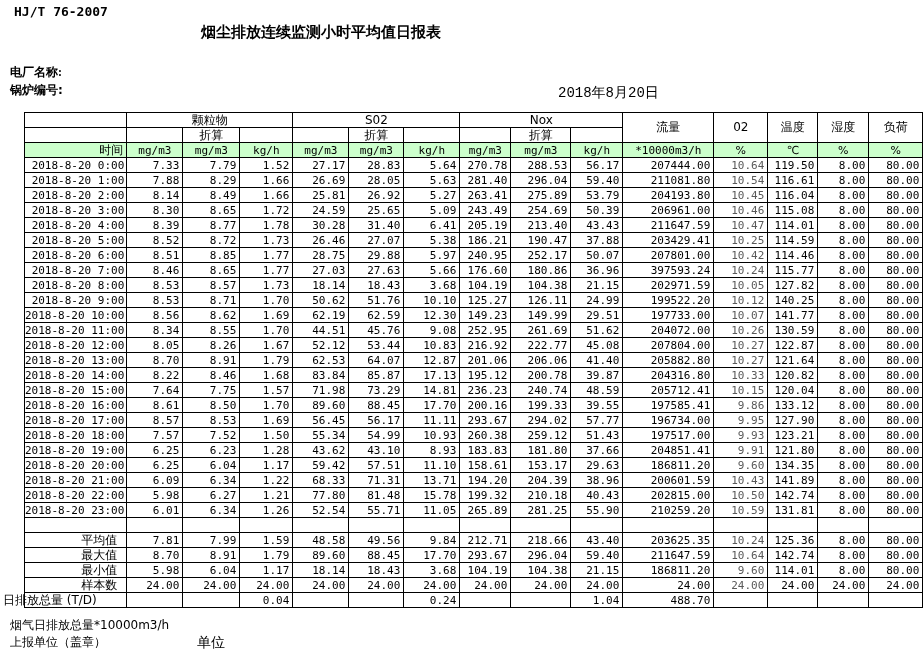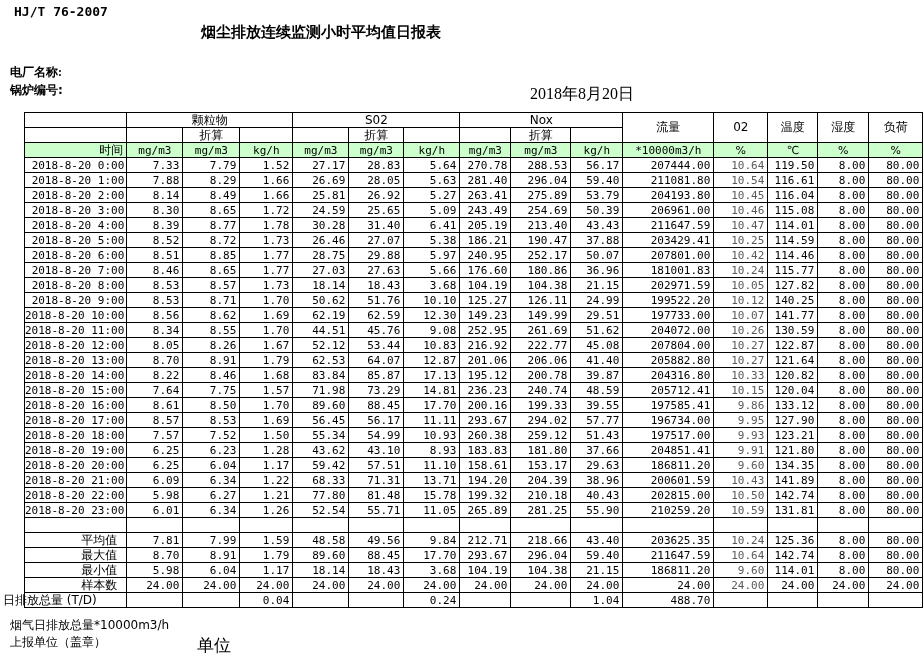--- a/index.html
+++ b/index.html
@@ -6,24 +6,24 @@
   body{
     width:924px;height:657px;position:relative;overflow:hidden;
     background:#ffffff;color:#000;
     font-family:"DejaVu Sans Mono","DejaVu Sans",monospace;
   }
   .abs{position:absolute;white-space:nowrap;}
   #std-code{left:14px;top:4px;font-weight:bold;font-size:13px;}
   #title{left:201px;top:23px;font-weight:bold;font-size:15px;font-family:"DejaVu Sans",sans-serif;}
   #plant-label{left:10px;top:64px;font-weight:bold;font-size:12px;font-family:Liberation Serif, serif;}
   #boiler-label{left:10px;top:82px;font-weight:bold;font-size:12px;font-family:"DejaVu Sans",sans-serif;}
-  #date{left:530px;top:84px;font-size:16px;font-family:Liberation Serif, serif;}
+  #date{left:558px;top:84px;font-size:14px;font-family:Liberation Mono, monospace;}
   #footer-note{left:10px;top:617px;font-size:12px;font-family:"DejaVu Sans",sans-serif;}
   #report-unit{left:10px;top:634px;font-size:12px;font-family:"DejaVu Sans",sans-serif;}
-  #unit-word{left:197px;top:634px;font-size:17px;font-family:"DejaVu Sans",sans-serif;}
+  #unit-word{left:197px;top:634px;font-size:14px;font-family:"DejaVu Sans",sans-serif;}
 
   table#rpt{
     position:absolute;left:24px;top:112px;
     border-collapse:collapse;table-layout:fixed;
     font-size:11px;line-height:13px;
   }
   #rpt td{
     border:1px solid #000;height:14px;padding:0 3px 0 0;
     overflow:visible;white-space:nowrap;
   }
@@ -230,21 +230,21 @@
         <td class="t">2018-8-20  7:00</td>
         <td class="n">8.46</td>
         <td class="n">8.65</td>
         <td class="n">1.77</td>
         <td class="n">27.03</td>
         <td class="n">27.63</td>
         <td class="n">5.66</td>
         <td class="n">176.60</td>
         <td class="n">180.86</td>
         <td class="n">36.96</td>
-        <td class="n">181001.83</td>
+        <td class="n">397593.24</td>
         <td class="n o2">10.24</td>
         <td class="n">115.77</td>
         <td class="n">8.00</td>
         <td class="n">80.00</td>
       </tr>
       <tr>
         <td class="t">2018-8-20  8:00</td>
         <td class="n">8.53</td>
         <td class="n">8.57</td>
         <td class="n">1.73</td>

